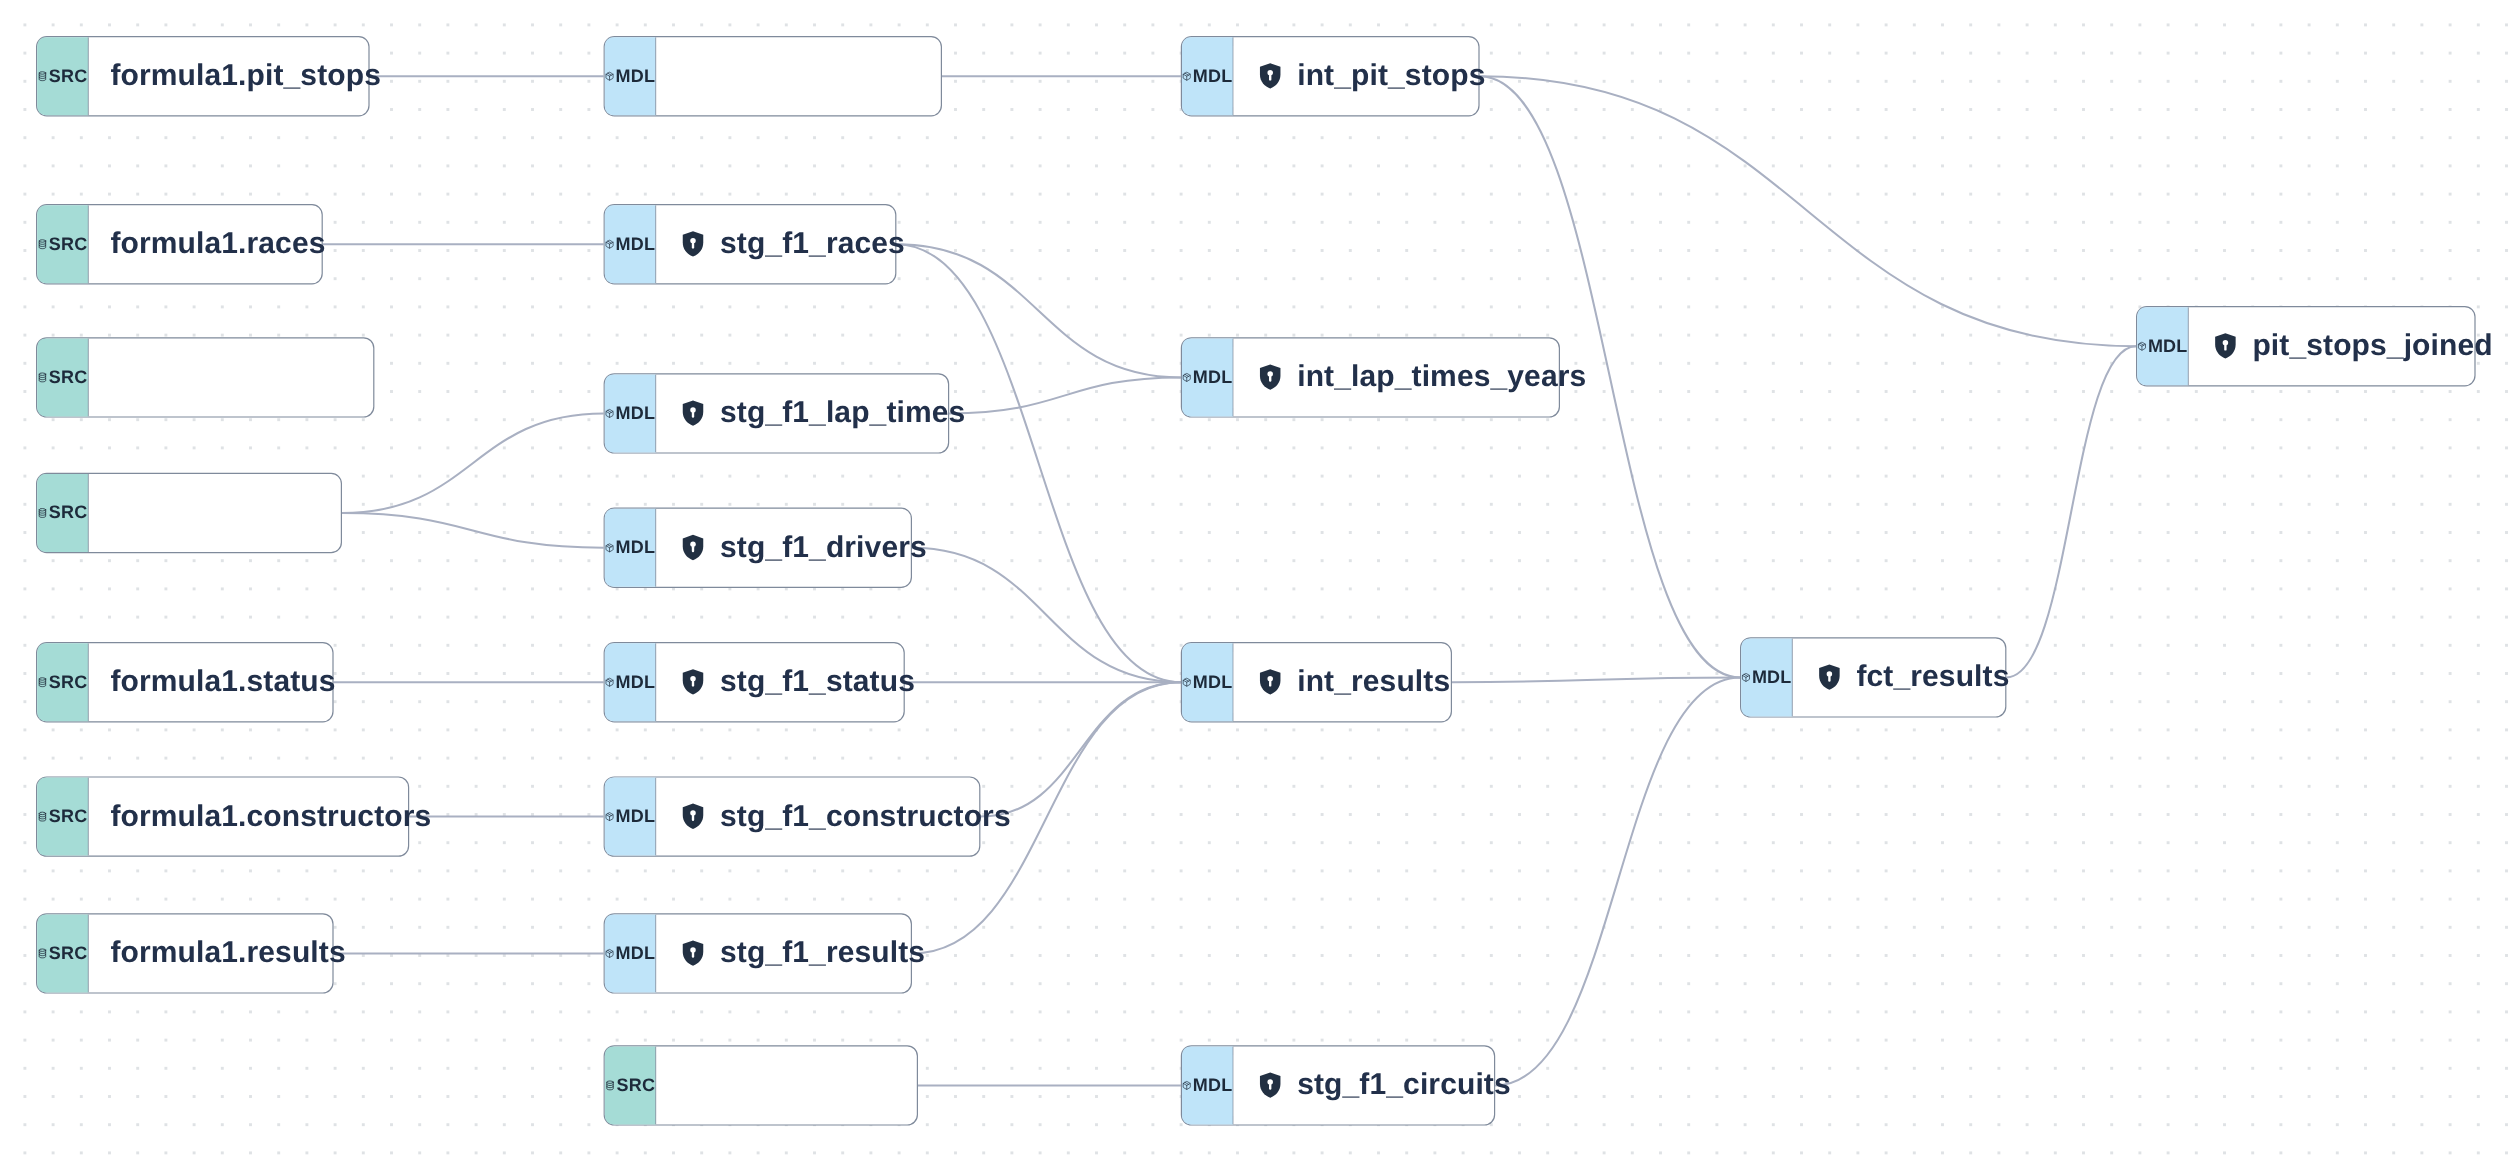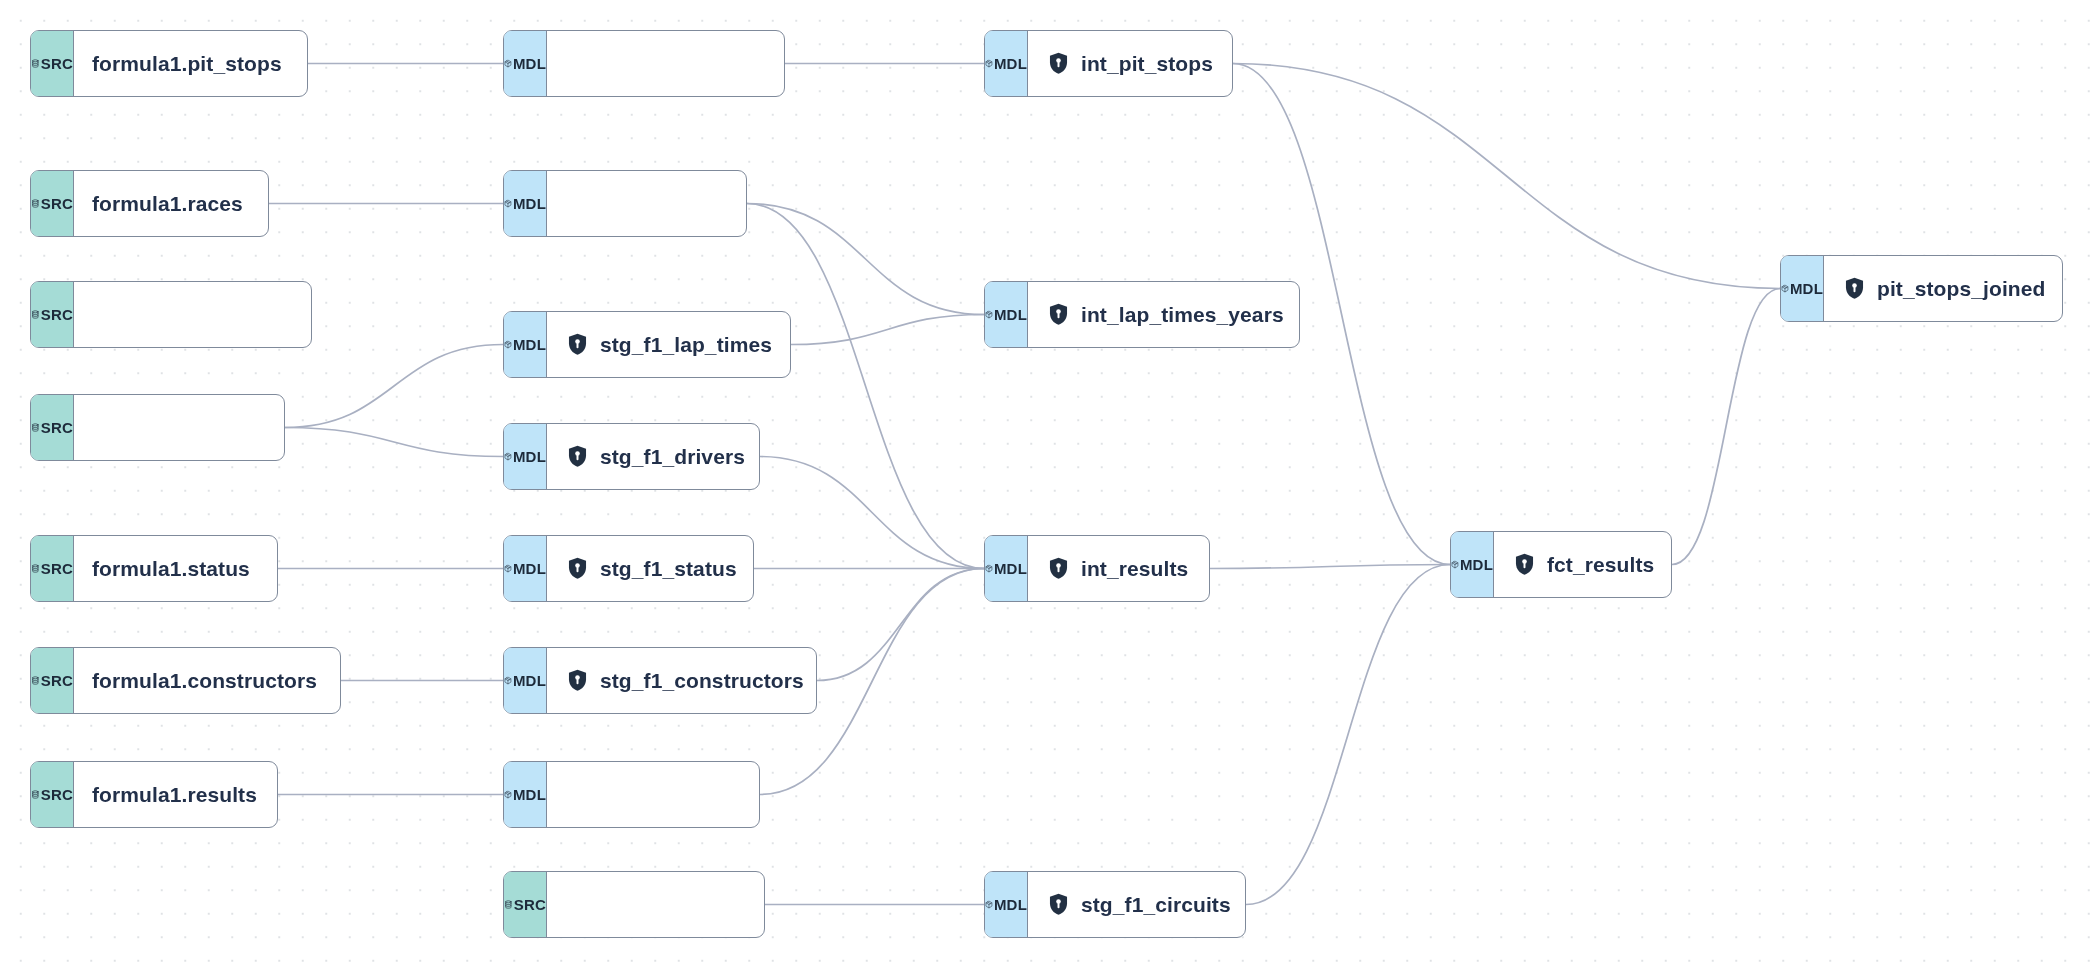--- a/index.html
+++ b/index.html
@@ -28,21 +28,21 @@
   }
   .node.kind-source .icon-section{background:#a5dcd6;}
   .node.kind-model .icon-section{background:#bfe4f9;}
   .node .badge{
     font-size:15px;font-weight:700;color:#1d2a3a;letter-spacing:.2px;line-height:15px;
   }
   .node .body{
     display:flex;align-items:center;gap:10px;padding:0 18px;white-space:nowrap;
   }
   .node .label{
-    font-size:21px;font-weight:600;color:#22304a;letter-spacing:.1px;
+    font-size:25px;font-weight:600;color:#22304a;letter-spacing:.1px;
   }
   .node .glyph{display:block;}
 </style>
 </head>
 <body>
 
 <div id="canvas">
   <svg id="edges" width="2100" height="972" viewBox="0 0 2100 972">
       <path d="M 308 63.5 C 405.5 63.5, 405.5 63.5, 503 63.5" fill="none" stroke="#a9b0c2" stroke-width="1.7"></path>
       <path d="M 269 203.5 C 386 203.5, 386 203.5, 503 203.5" fill="none" stroke="#a9b0c2" stroke-width="1.7"></path>
@@ -184,20 +184,28 @@
       <div class="node kind-model" style="left: 503px; top: 170px; width: 244px;">
         <div class="icon-section">
           <svg class="glyph" width="29" height="29" viewBox="0 0 24 24" fill="none" stroke="#1d2a3a" stroke-width="1.7" stroke-linecap="round" stroke-linejoin="round">
     <path d="M11 21.73a2 2 0 0 0 2 0l7-4A2 2 0 0 0 21 16V8a2 2 0 0 0-1-1.73l-7-4a2 2 0 0 0-2 0l-7 4A2 2 0 0 0 3 8v8a2 2 0 0 0 1 1.73Z"></path>
     <path d="M12 22V12"></path>
     <path d="m3.3 7 8.7 5 8.7-5"></path>
     <path d="m7.5 4.27 9 5.15"></path>
   </svg>
           <span class="badge">MDL</span>
         </div>
+        <div class="body">
+          <svg class="glyph" width="25" height="25" viewBox="0 0 24 24">
+    <path fill="#223042" d="M12 1.6 20.2 4.5v6.2c0 5.5-3.5 9.4-8.2 11.2-4.7-1.8-8.2-5.7-8.2-11.2V4.5Z"></path>
+    <circle cx="12" cy="9.2" r="2.2" fill="#ffffff"></circle>
+    <rect x="11.05" y="10.6" width="1.9" height="4.9" rx="0.95" fill="#ffffff"></rect>
+  </svg>
+          <span class="label">stg_f1_races</span>
+        </div>
       </div>
       <div class="node kind-model" style="left: 503px; top: 311px; width: 288px;">
         <div class="icon-section">
           <svg class="glyph" width="29" height="29" viewBox="0 0 24 24" fill="none" stroke="#1d2a3a" stroke-width="1.7" stroke-linecap="round" stroke-linejoin="round">
     <path d="M11 21.73a2 2 0 0 0 2 0l7-4A2 2 0 0 0 21 16V8a2 2 0 0 0-1-1.73l-7-4a2 2 0 0 0-2 0l-7 4A2 2 0 0 0 3 8v8a2 2 0 0 0 1 1.73Z"></path>
     <path d="M12 22V12"></path>
     <path d="m3.3 7 8.7 5 8.7-5"></path>
     <path d="m7.5 4.27 9 5.15"></path>
   </svg>
           <span class="badge">MDL</span>
@@ -270,20 +278,28 @@
       </div>
       <div class="node kind-model" style="left: 503px; top: 761px; width: 257px;">
         <div class="icon-section">
           <svg class="glyph" width="29" height="29" viewBox="0 0 24 24" fill="none" stroke="#1d2a3a" stroke-width="1.7" stroke-linecap="round" stroke-linejoin="round">
     <path d="M11 21.73a2 2 0 0 0 2 0l7-4A2 2 0 0 0 21 16V8a2 2 0 0 0-1-1.73l-7-4a2 2 0 0 0-2 0l-7 4A2 2 0 0 0 3 8v8a2 2 0 0 0 1 1.73Z"></path>
     <path d="M12 22V12"></path>
     <path d="m3.3 7 8.7 5 8.7-5"></path>
     <path d="m7.5 4.27 9 5.15"></path>
   </svg>
           <span class="badge">MDL</span>
+        </div>
+        <div class="body">
+          <svg class="glyph" width="25" height="25" viewBox="0 0 24 24">
+    <path fill="#223042" d="M12 1.6 20.2 4.5v6.2c0 5.5-3.5 9.4-8.2 11.2-4.7-1.8-8.2-5.7-8.2-11.2V4.5Z"></path>
+    <circle cx="12" cy="9.2" r="2.2" fill="#ffffff"></circle>
+    <rect x="11.05" y="10.6" width="1.9" height="4.9" rx="0.95" fill="#ffffff"></rect>
+  </svg>
+          <span class="label">stg_f1_results</span>
         </div>
       </div>
       <div class="node kind-model" style="left: 984px; top: 30px; width: 249px;">
         <div class="icon-section">
           <svg class="glyph" width="29" height="29" viewBox="0 0 24 24" fill="none" stroke="#1d2a3a" stroke-width="1.7" stroke-linecap="round" stroke-linejoin="round">
     <path d="M11 21.73a2 2 0 0 0 2 0l7-4A2 2 0 0 0 21 16V8a2 2 0 0 0-1-1.73l-7-4a2 2 0 0 0-2 0l-7 4A2 2 0 0 0 3 8v8a2 2 0 0 0 1 1.73Z"></path>
     <path d="M12 22V12"></path>
     <path d="m3.3 7 8.7 5 8.7-5"></path>
     <path d="m7.5 4.27 9 5.15"></path>
   </svg>

